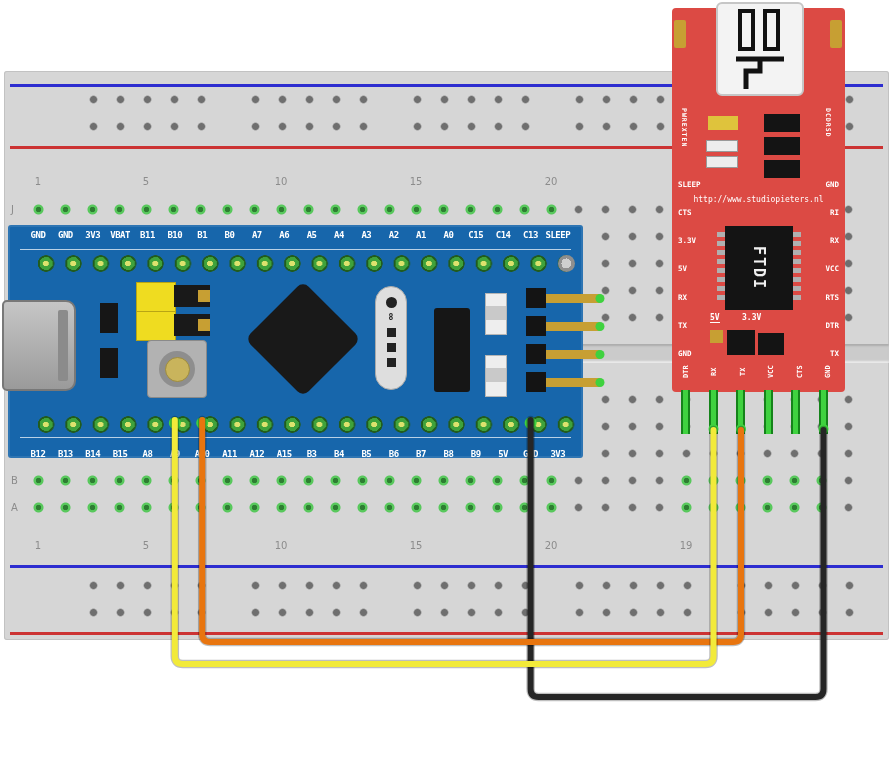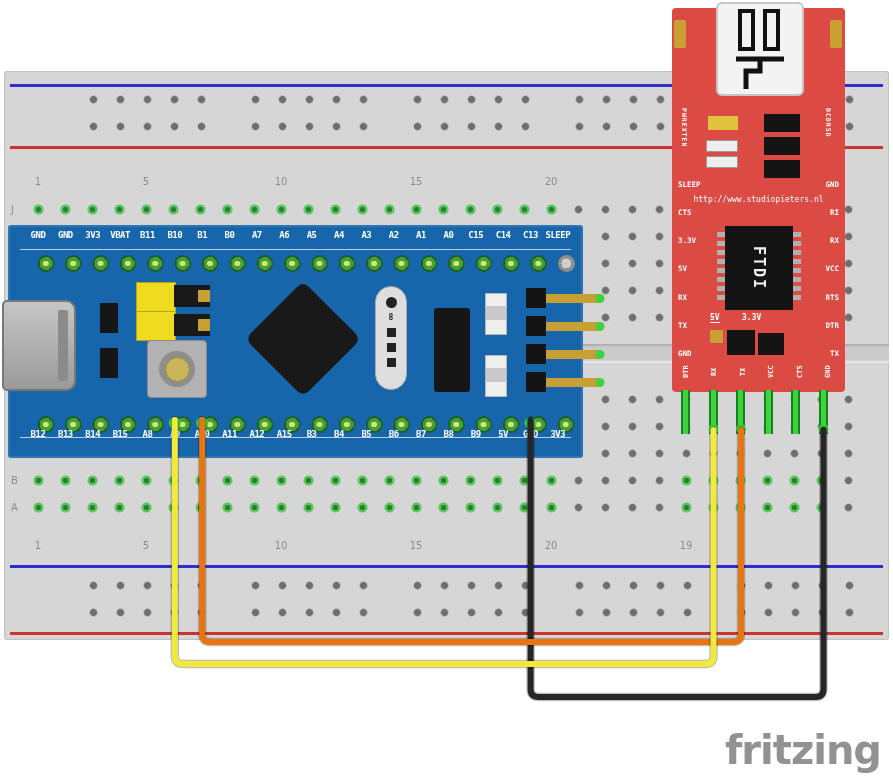--- a/index.html
+++ b/index.html
@@ -191,21 +191,21 @@
       <div class="osc-sq"></div>
     </div>
     <div class="abs bcomp"></div>
     <div class="abs wcap" style="top:68px"></div>
     <div class="abs wcap" style="top:130px"></div>
     <div class="abs swd-blocks"></div>
     <div class="abs swd-pins"></div>
 
     <div class="abs pin-strip" style="left:30px;top:191px"></div>
     <div class="abs bp-line" style="top:212px"></div>
-    <div class="abs bp-labels" style="left:17px;top:204px">
+    <div class="abs bp-labels" style="left:17px;top:224px">
         <span class="bp-label">B12</span>
         <span class="bp-label">B13</span>
         <span class="bp-label">B14</span>
         <span class="bp-label">B15</span>
         <span class="bp-label">A8</span>
         <span class="bp-label">A9</span>
         <span class="bp-label">A10</span>
         <span class="bp-label">A11</span>
         <span class="bp-label">A12</span>
         <span class="bp-label">A15</span>
@@ -301,14 +301,13 @@
     <g>
       <path class="wire-under" d="M202.2 420 V634 Q202.2 642 210.2 642 H733 Q741 642 741 634 V430"></path>
       <path class="wire" d="M202.2 420 V634 Q202.2 642 210.2 642 H733 Q741 642 741 634 V430" stroke="#e8750f"></path>
     </g>
     <g>
       <path class="wire-under" d="M174.8 420 V656 Q174.8 664 182.8 664 H705.5 Q713.5 664 713.5 656 V430"></path>
       <path class="wire" d="M174.8 420 V656 Q174.8 664 182.8 664 H705.5 Q713.5 664 713.5 656 V430" stroke="#f2ea3a"></path>
     </g>
   </svg>
 
-  <div class="abs logo">fritzing</div>
 </div>
 
 </body></html>

